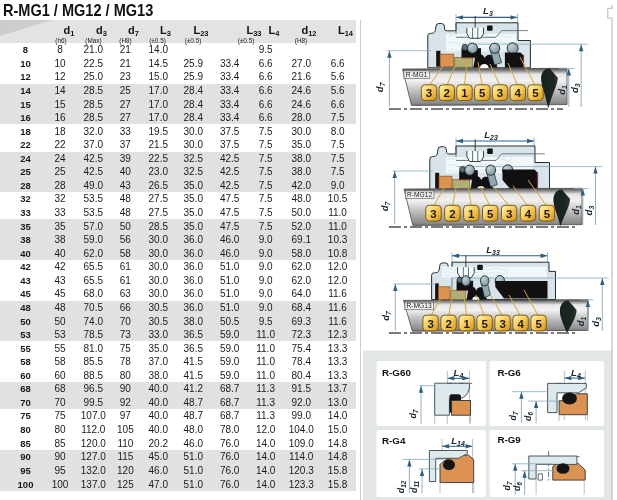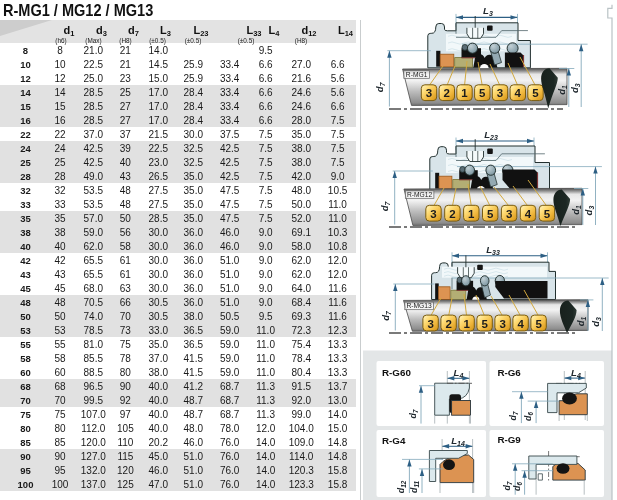--- a/index.html
+++ b/index.html
@@ -112,20 +112,32 @@
         <td class="c0">16</td>
         <td>16</td>
         <td>28.5</td>
         <td>27</td>
         <td>17.0</td>
         <td>28.4</td>
         <td>33.4</td>
         <td>6.6</td>
         <td>28.0</td>
         <td>7.5</td>
+      </tr>
+<tr>
+        <td class="c0">18</td>
+        <td>18</td>
+        <td>32.0</td>
+        <td>33</td>
+        <td>19.5</td>
+        <td>30.0</td>
+        <td>37.5</td>
+        <td>7.5</td>
+        <td>30.0</td>
+        <td>8.0</td>
       </tr>
 <tr>
         <td class="c0">22</td>
         <td>22</td>
         <td>37.0</td>
         <td>37</td>
         <td>21.5</td>
         <td>30.0</td>
         <td>37.5</td>
         <td>7.5</td>

